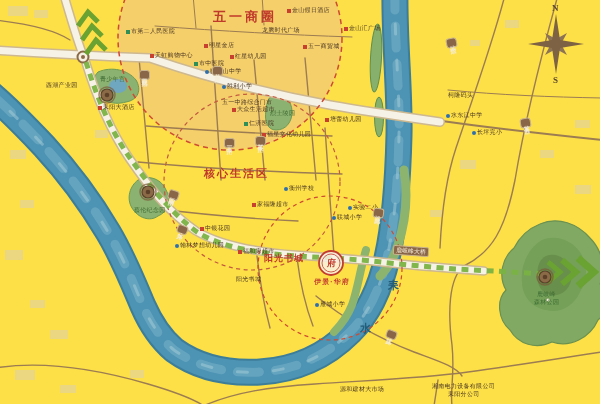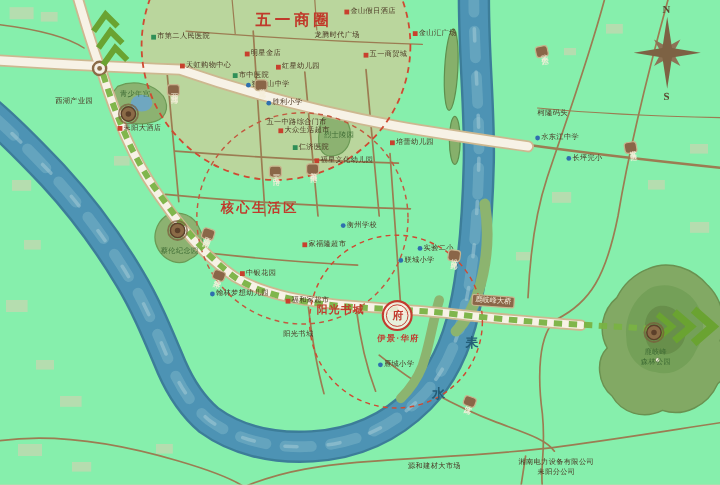--- a/index.html
+++ b/index.html
@@ -1,33 +1,33 @@
 <!DOCTYPE html>
 <html><head>
 <meta charset="utf-8">
 <style>
   html,body{margin:0;padding:0;background:#d8ccb2;}
-  #map{position:relative;width:600px;height:404px;background:#86efac;overflow:hidden;
+  #map{position:relative;width:600px;height:404px;background:#fde047;overflow:hidden;
        font-family:"Liberation Sans",sans-serif;}
   #map svg{position:absolute;left:0;top:0;}
   #labels{position:absolute;left:0;top:0;width:600px;height:404px;}
   .poi{position:absolute;font-size:6px;line-height:1;color:#4a3623;white-space:nowrap;
        letter-spacing:.3px;}
   .poi.gr{color:#3e6b34;}
   .mk{display:inline-block;width:4px;height:4px;margin-right:1px;vertical-align:-1px;}
   .mk-r{background:#c8402e;}
   .mk-b{background:#2f6fae;border-radius:50%;}
   .mk-g{background:#2f8f57;}
   .plaque{position:absolute;background:#8a6648;color:#f5eeda;border:1px solid #c9b48e;
           border-radius:3px;font-size:6px;line-height:1.1;padding:2px 1px;
           writing-mode:vertical-rl;text-orientation:upright;letter-spacing:1px;}
   .zone{position:absolute;color:#c03a2b;font-family:"Liberation Serif",serif;font-weight:bold;
         white-space:nowrap;}
   .z1{left:213px;top:8px;font-size:13px;letter-spacing:3px;}
-  .z2{left:184px;top:166px;font-size:11px;letter-spacing:2px;}
+  .z2{left:204px;top:166px;font-size:11px;letter-spacing:2px;}
   .z3{left:264px;top:252px;font-size:9px;letter-spacing:1px;}
   .riverchar{position:absolute;color:#235d78;font-family:"Liberation Serif",serif;
              font-weight:bold;font-size:11px;}
   .compass-letter{position:absolute;color:#5b4630;font-family:"Liberation Serif",serif;
                   font-weight:bold;font-size:9px;}
   .proj-name{position:absolute;left:304px;top:277px;width:56px;text-align:center;
              color:#c23b2e;font-weight:bold;font-size:7px;letter-spacing:1px;}
   .seal-char{position:absolute;left:323px;top:257px;width:17px;height:13px;text-align:center;
              color:#c23b2e;font-family:"Liberation Serif",serif;font-weight:bold;font-size:9px;
              line-height:13px;}

